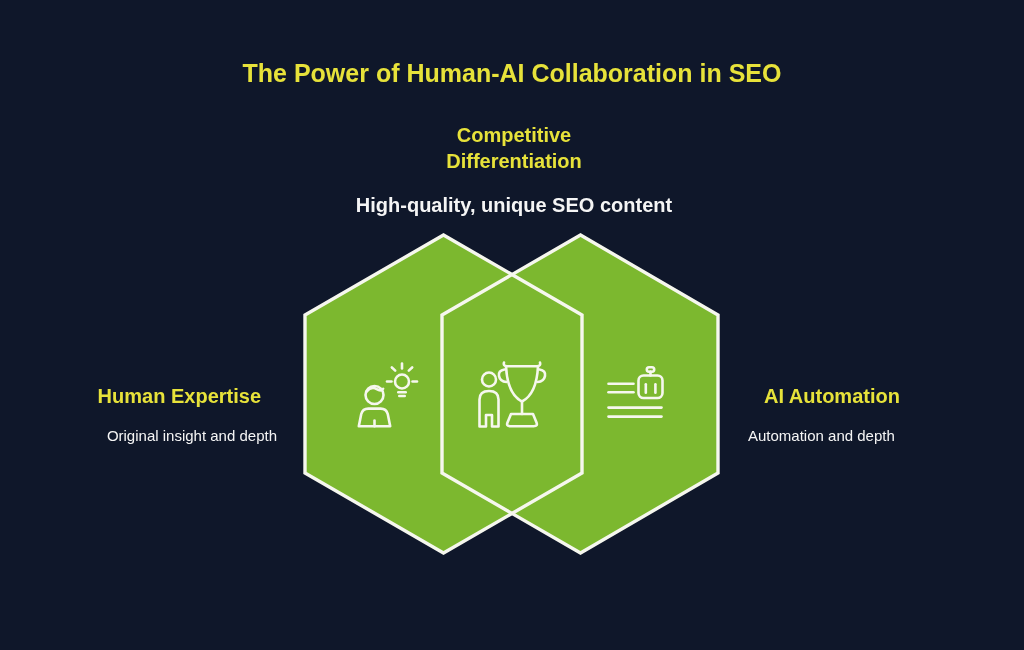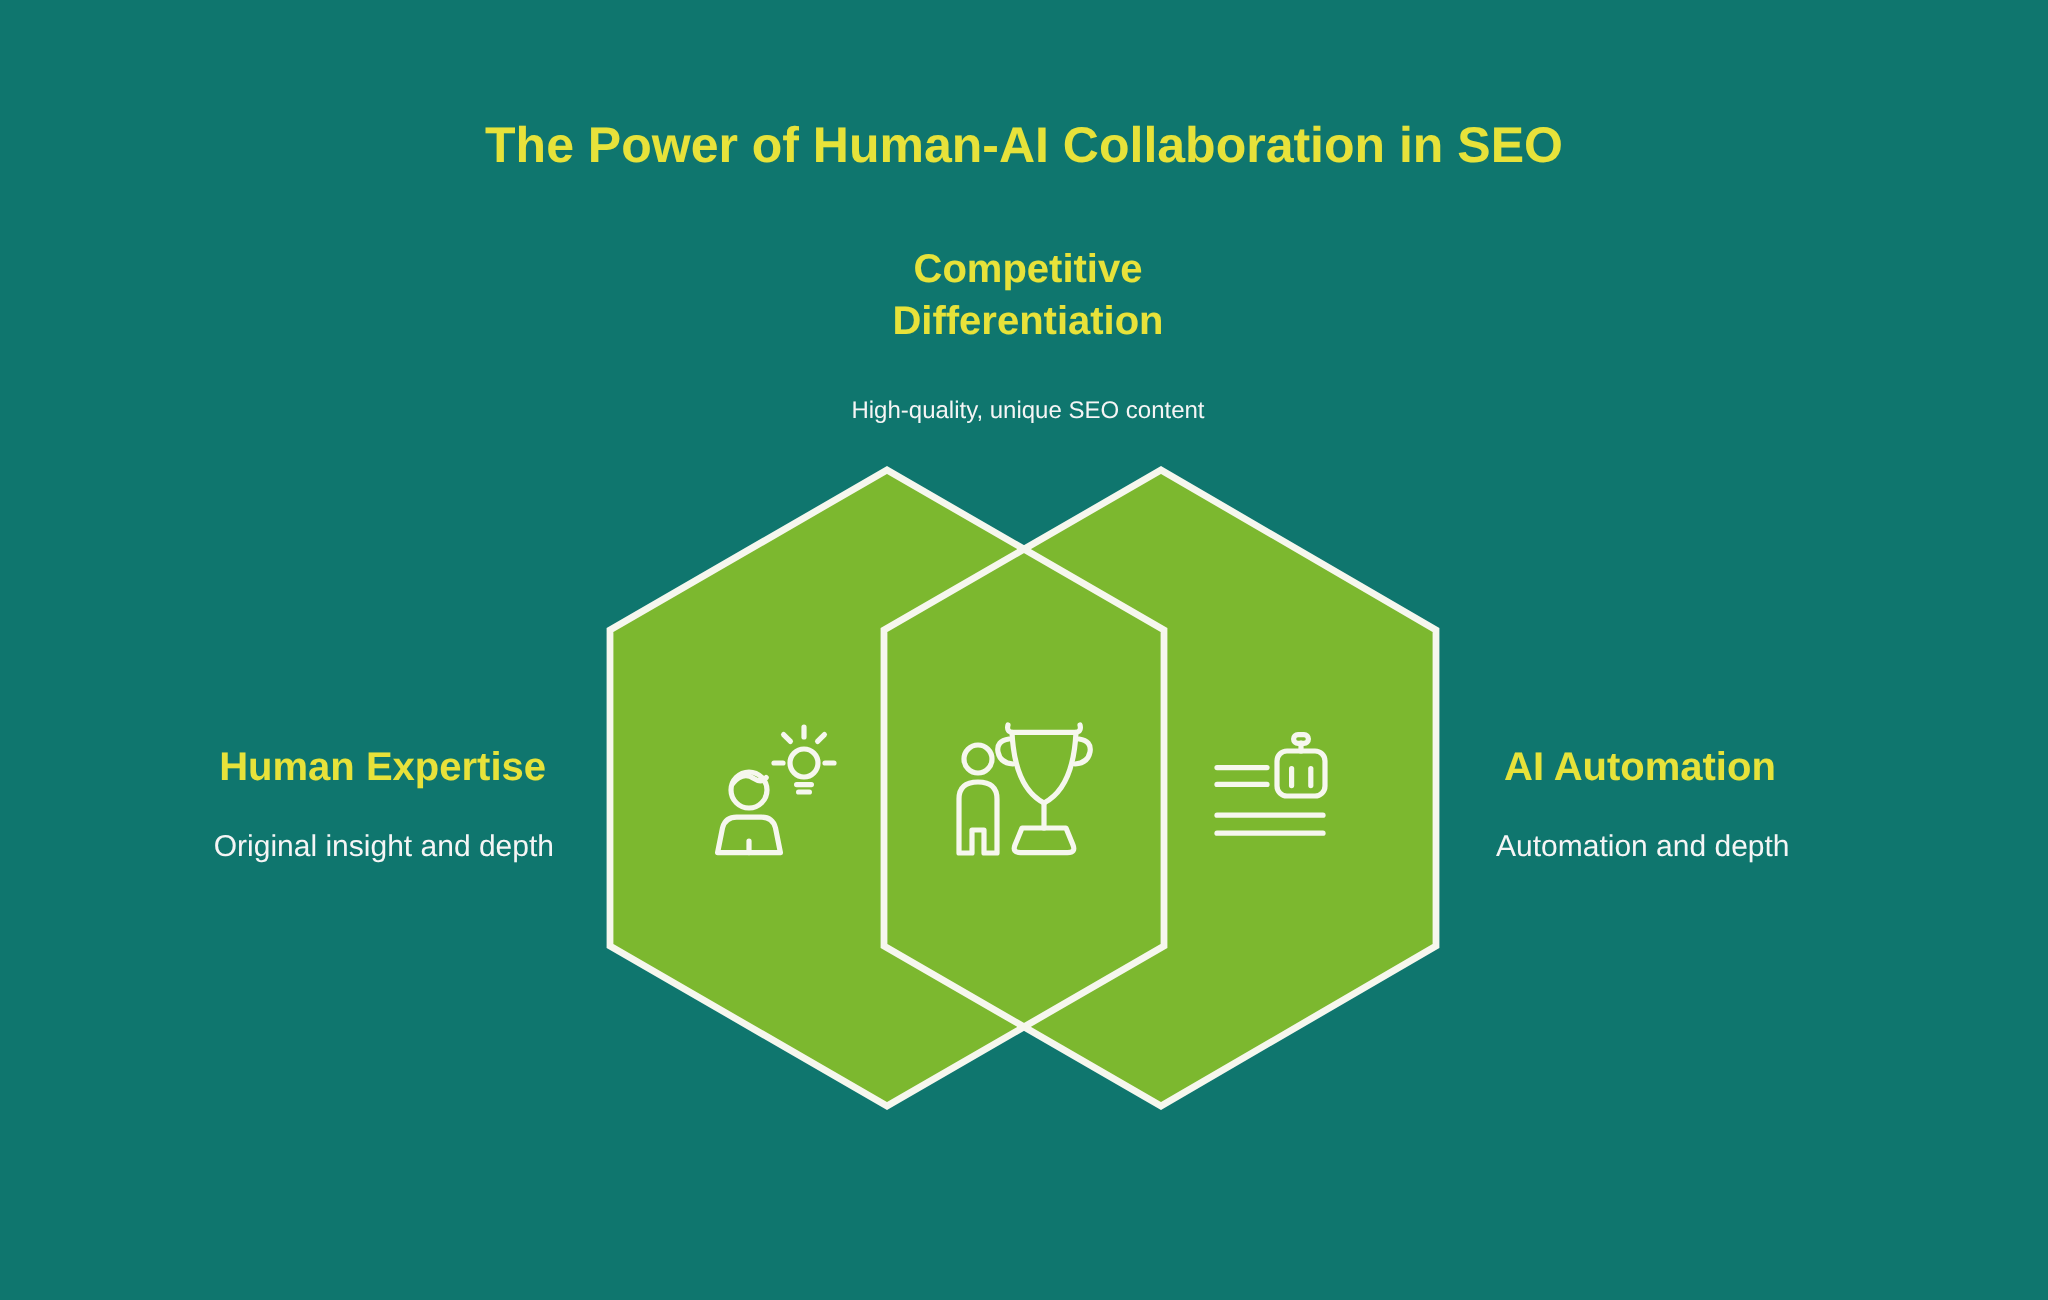--- a/index.html
+++ b/index.html
@@ -1,33 +1,33 @@
 <!DOCTYPE html>
 <html><head>
 <meta charset="utf-8">
 <style>
   html,body{margin:0;padding:0;background:#000;}
   .canvas{
-    position:relative;width:1024px;height:650px;background:#0f766e;
+    position:relative;width:1024px;height:650px;background:#0f172a;
     font-family:"Liberation Sans","DejaVu Sans",sans-serif;overflow:hidden;
   }
   .title{
     position:absolute;top:59px;left:0;right:0;text-align:center;
     color:#e7e23a;font-size:25px;font-weight:700;line-height:28px;
   }
   .top-label{
     position:absolute;top:122px;left:414px;width:200px;text-align:center;
     color:#e7e23a;font-size:20px;font-weight:700;line-height:26px;
   }
   .top-sub{
     position:absolute;top:196px;left:314px;width:400px;text-align:center;
-    color:#f5f5f5;font-size:12px;font-weight:400;line-height:19px;
+    color:#f5f5f5;font-size:20px;font-weight:700;line-height:19px;
   }
   .side-label{position:absolute;top:369px;}
-  .side-label .heading{color:#e7e23a;font-size:20px;font-weight:700;line-height:22px;margin:4px;}
+  .side-label .heading{color:#e7e23a;font-size:20px;font-weight:700;line-height:22px;margin:16px;}
   .side-label .sub{color:#f5f5f5;font-size:15px;font-weight:400;line-height:18px;margin:20px 0 0 0;}
   .left-label{left:0;width:277px;text-align:right;}
   .right-label{left:748px;width:260px;text-align:left;}
   .hex-svg{position:absolute;top:0;left:0;}
 </style>
 </head>
 <body>
 
 <div class="canvas">
 

